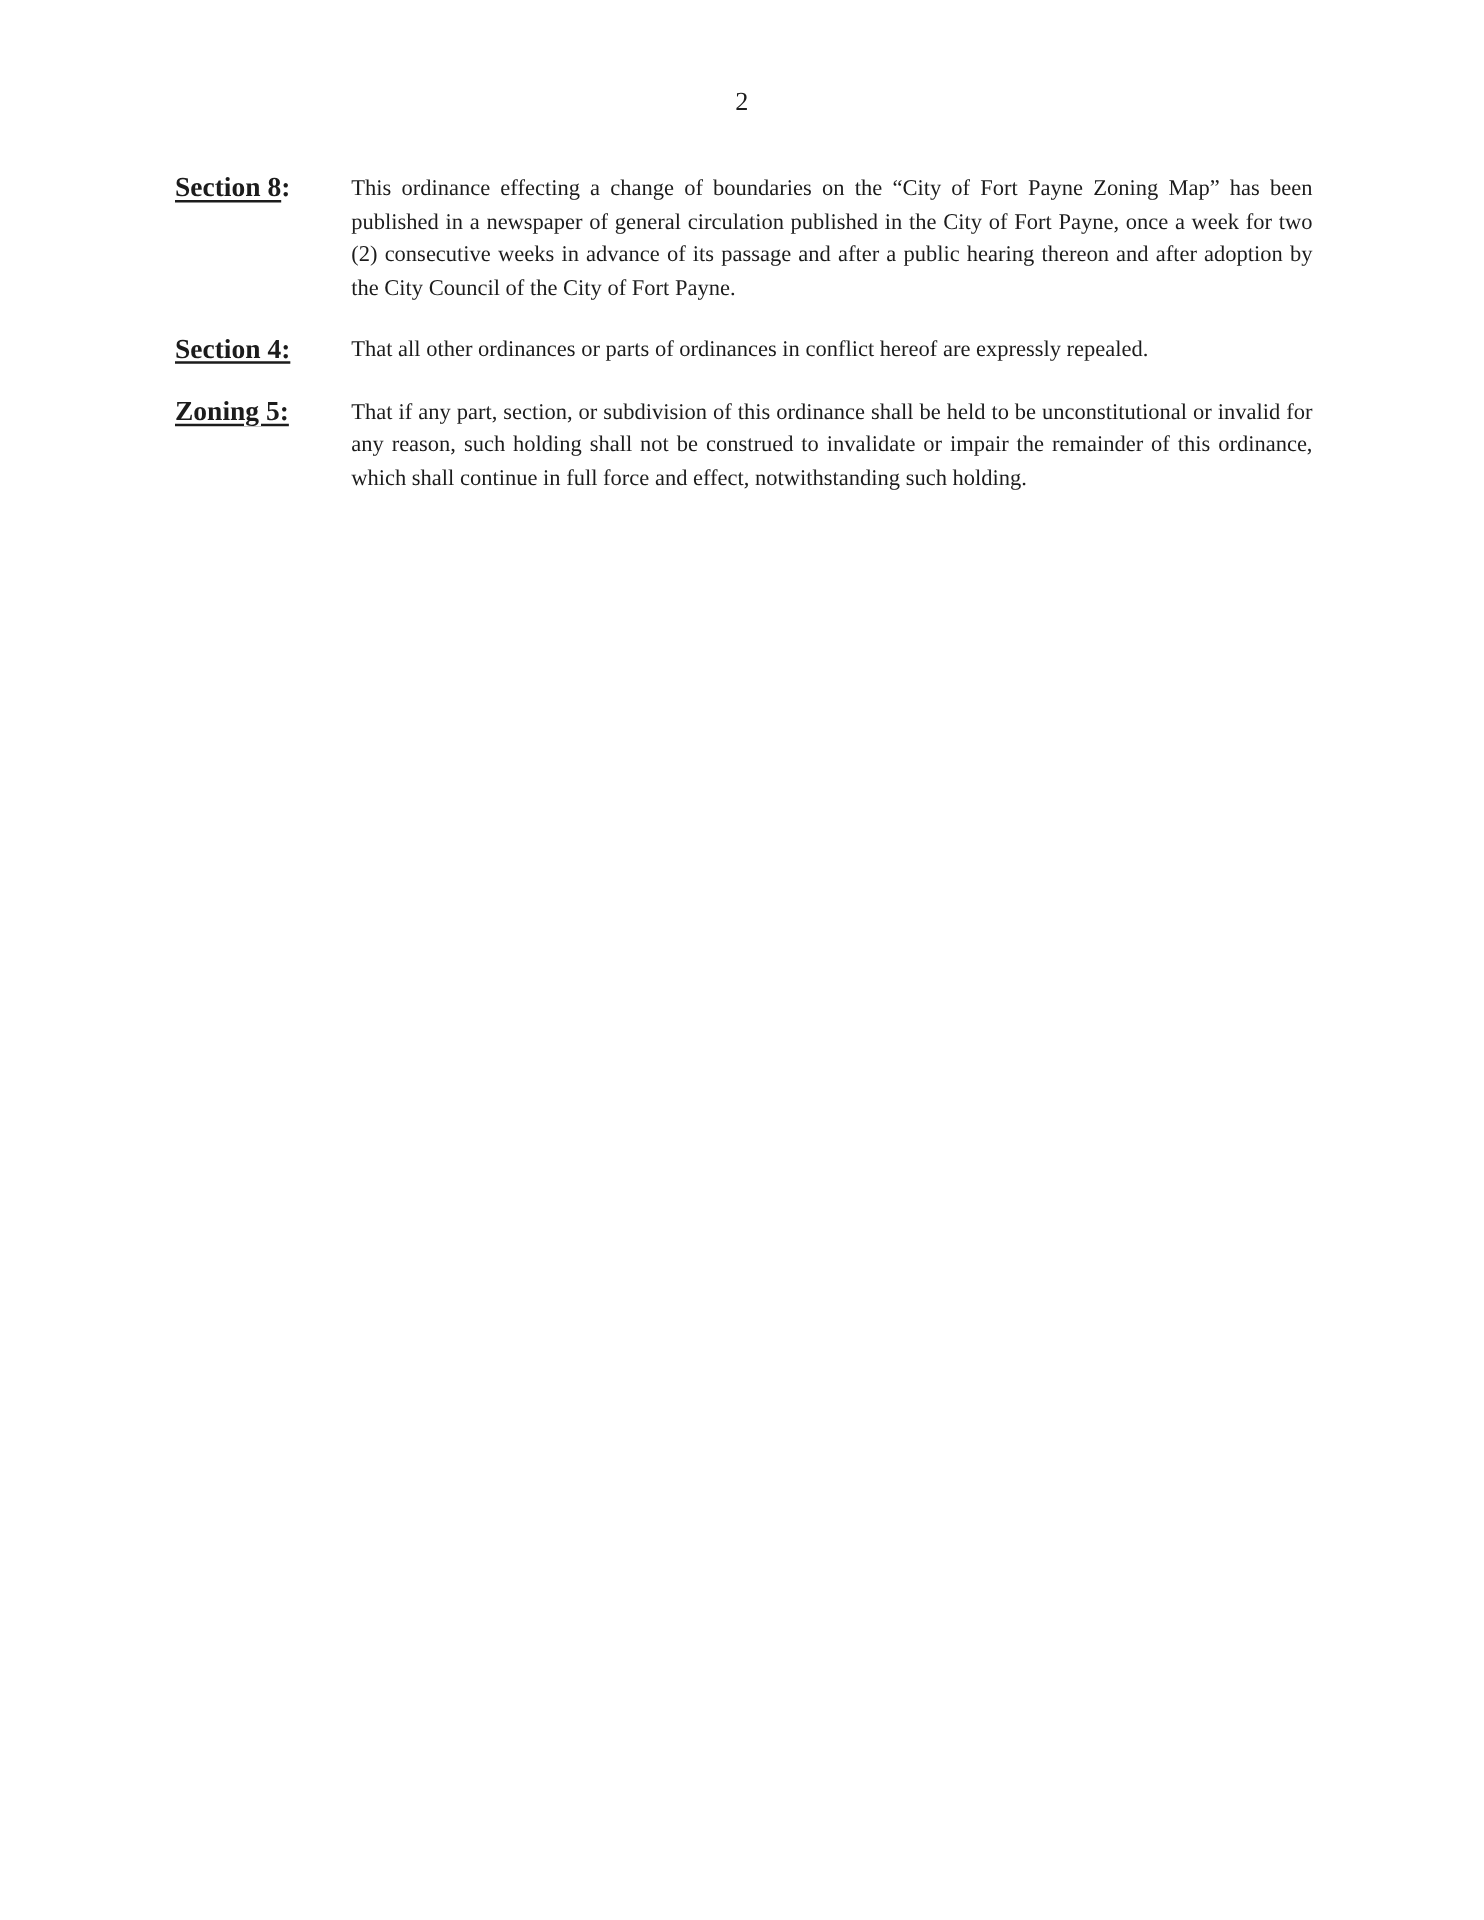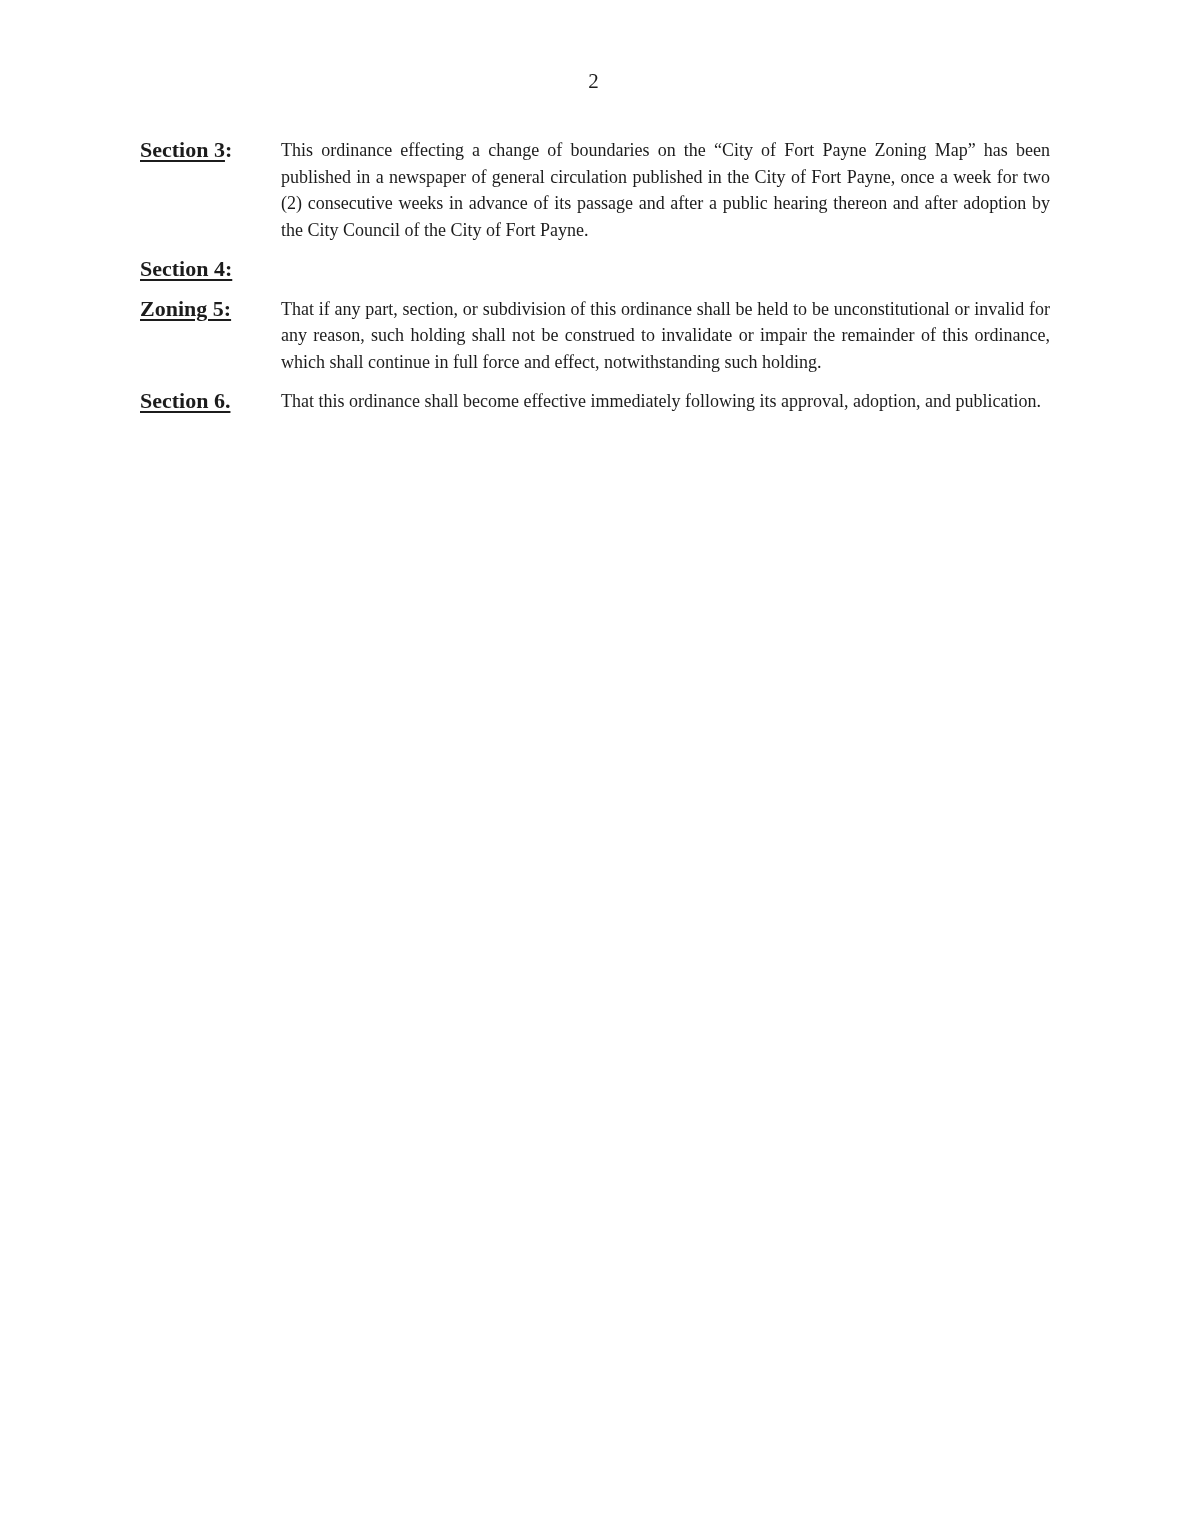--- a/index.html
+++ b/index.html
@@ -29,21 +29,21 @@
     position: absolute;
     top: 137px;
     left: 140px;
     width: 910px;
   }
   .section {
     display: flex;
     align-items: flex-start;
   }
   .section + .section {
-    margin-top: 13px;
+    margin-top: 23px;
   }
   .section-heading {
     width: 141px;
     flex-shrink: 0;
     font-weight: 700;
     font-size: 22px;
     line-height: 26.5px;
     white-space: nowrap;
   }
   .section-heading .label {
@@ -62,39 +62,34 @@
 <body>
 
 <div class="page">
 
   <div class="page-number">2</div>
 
   <div class="content">
 
     <div class="section">
       <div class="section-heading">
-        <span class="label">Section 3</span><span class="suffix">:</span>
+        <span class="label">Section 8</span><span class="suffix">:</span>
       </div>
       <div class="section-body">This ordinance effecting a change of boundaries on the “City of Fort Payne Zoning Map” has been published in a newspaper of general circulation published in the City of Fort Payne, once a week for two (2) consecutive weeks in advance of its passage and after a public hearing thereon and after adoption by the City Council of the City of Fort Payne.</div>
     </div>
 
     <div class="section">
       <div class="section-heading">
         <span class="label">Section 4:</span><span class="suffix"></span>
       </div>
+      <div class="section-body">That all other ordinances or parts of ordinances in conflict hereof are expressly repealed.</div>
     </div>
 
     <div class="section">
       <div class="section-heading">
         <span class="label">Zoning 5:</span><span class="suffix"></span>
       </div>
       <div class="section-body">That if any part, section, or subdivision of this ordinance shall be held to be unconstitutional or invalid for any reason, such holding shall not be construed to invalidate or impair the remainder of this ordinance, which shall continue in full force and effect, notwithstanding such holding.</div>
     </div>
 
-    <div class="section">
-      <div class="section-heading">
-        <span class="label">Section 6.</span><span class="suffix"></span>
-      </div>
-      <div class="section-body">That this ordinance shall become effective immediately following its approval, adoption, and publication.</div>
-    </div>
 
   </div>
 </div>
 
 </body></html>

